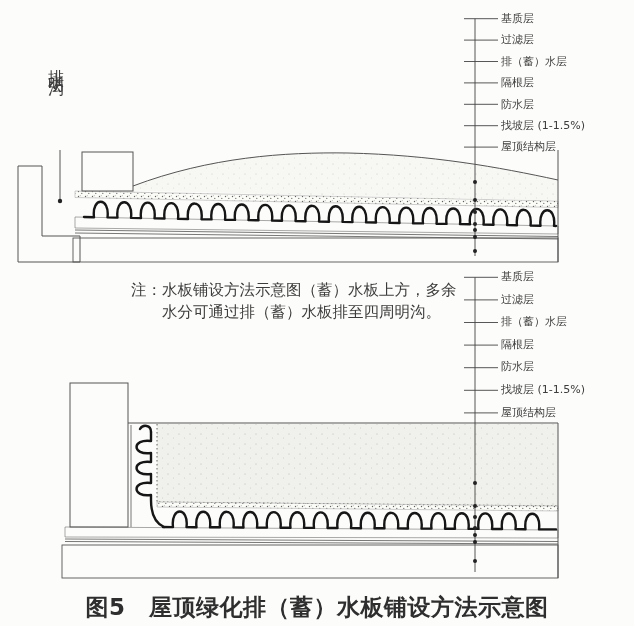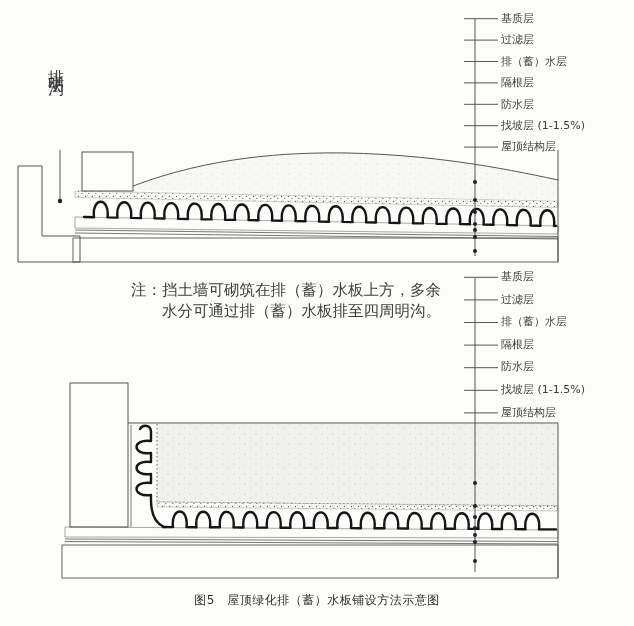--- a/index.html
+++ b/index.html
@@ -13,23 +13,23 @@
   .wv{stroke:var(--wave);fill:none;stroke-width:2.4;stroke-linejoin:round;stroke-linecap:round;}
   .labels{position:absolute;left:501px;width:132px;}
   .labels-top{top:8px;}
   .labels-bottom{top:266px;}
   .labels-top .lrow{height:21.4px;line-height:21.4px;}
   .labels-bottom .lrow{height:22.6px;line-height:22.6px;}
   .lrow{font-size:11px;white-space:nowrap;color:var(--text);}
   .vlabel{position:absolute;left:45px;top:56px;writing-mode:vertical-rl;text-orientation:upright;
           font-size:16px;letter-spacing:4px;color:var(--text);}
   .note{position:absolute;left:131px;top:280px;font-size:15.5px;line-height:21.5px;white-space:nowrap;color:var(--text);}
-  .note .l2{padding-left:31px;font-family:Liberation Mono, monospace;}
-  .caption{position:absolute;top:592px;left:0;width:100%;text-align:center;font-weight:400;
-           font-size:12px;letter-spacing:.5px;color:#2e2e2e;}
+  .note .l2{padding-left:31px;}
+  .caption{position:absolute;top:592px;left:0;width:100%;text-align:center;font-weight:700;
+           font-size:23px;letter-spacing:.5px;color:#2e2e2e;}
 </style>
 </head>
 <body>
 
 <div class="stage">
 
   <svg id="draw" width="634" height="626" viewBox="0 0 634 626">
     <defs>
       <pattern id="hA" width="9" height="9" patternUnits="userSpaceOnUse">
         <rect width="9" height="9" fill="#f6f6f3"></rect>
@@ -164,18 +164,18 @@
       <div class="lrow">基质层</div>
       <div class="lrow">过滤层</div>
       <div class="lrow">排（蓄）水层</div>
       <div class="lrow">隔根层</div>
       <div class="lrow">防水层</div>
       <div class="lrow">找坡层 (1-1.5%)</div>
       <div class="lrow">屋顶结构层</div>
     </div>
 
   <div class="note">
-    <div class="l1">注：挡土墙可砌筑在排（蓄）水板上方，多余</div>
+    <div class="l1">注：水板铺设方法示意图（蓄）水板上方，多余</div>
     <div class="l2">水分可通过排（蓄）水板排至四周明沟。</div>
   </div>
 
   <div class="caption">图5　屋顶绿化排（蓄）水板铺设方法示意图</div>
 </div>
 
 </body></html>

